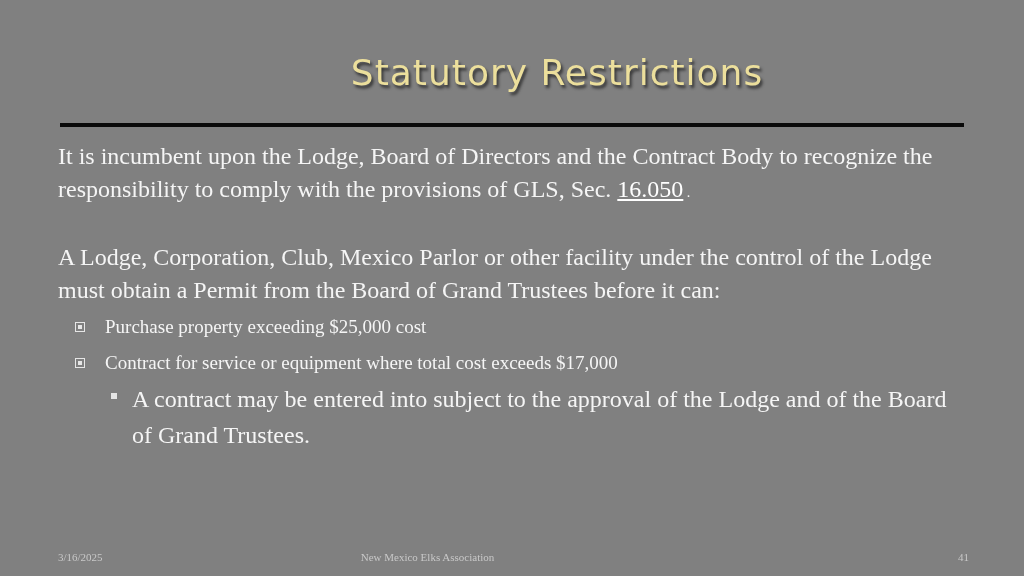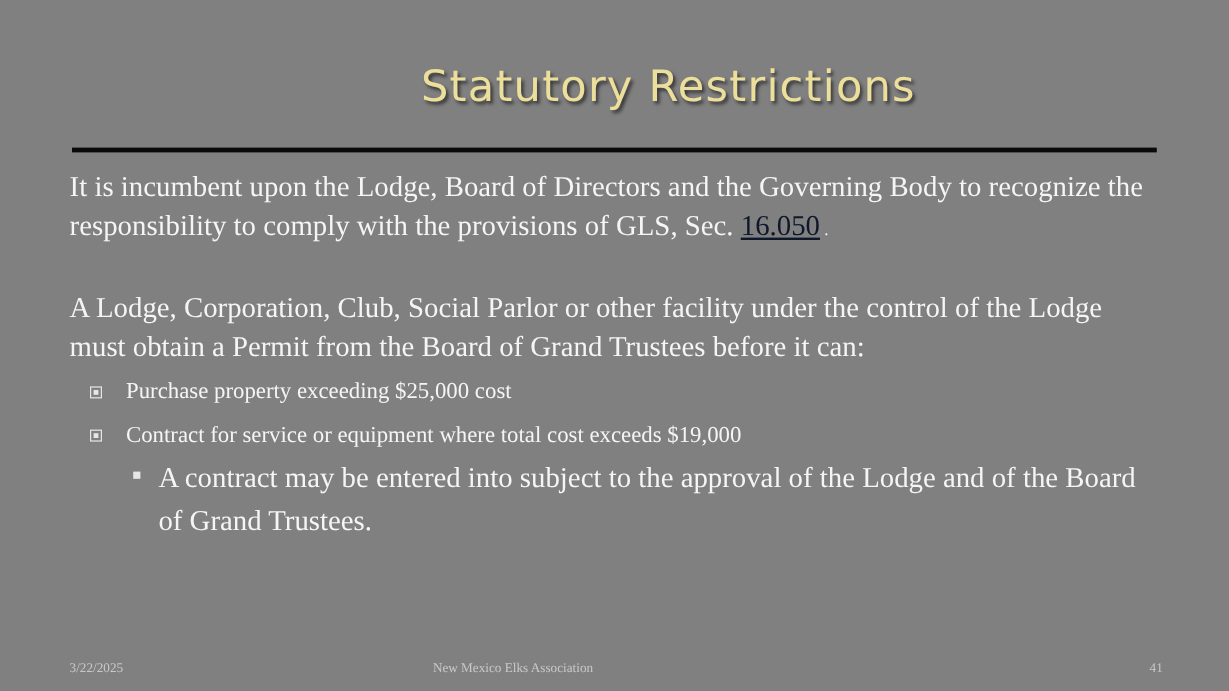--- a/index.html
+++ b/index.html
@@ -44,21 +44,21 @@
       width: 910px;
       font-family: "Liberation Serif", "DejaVu Serif", serif;
     }
     .para {
       font-size: 24px;
       line-height: 33px;
       margin: 0;
     }
     .para1 { margin-bottom: 32px; }
     .link {
-      color: #0f172a;
+      color: #ffffff;
       text-decoration: underline;
     }
     .trail {
       font-size: 14px;
     }
     .bullets {
       list-style: none;
       margin: 2px 0 0 0;
       padding: 0;
     }
@@ -116,38 +116,38 @@
     .footer-center { left: 0; width: 855px; text-align: center; }
     .footer-page { left: 958px; }
   </style>
 </head>
 <body>
 
 <div class="slide-title">Statutory Restrictions</div>
 <div class="title-rule"></div>
 
 <div class="content">
-  <p class="para para1"><span>It is incumbent upon the Lodge, Board of Directors and the Governing Body to recognize the responsibility to comply with the provisions of GLS, Sec. </span><a class="link">16.050</a><span class="trail"> .</span></p>
+  <p class="para para1"><span>It is incumbent upon the Lodge, Board of Directors and the Contract Body to recognize the responsibility to comply with the provisions of GLS, Sec. </span><a class="link">16.050</a><span class="trail"> .</span></p>
 
-  <p class="para">A Lodge, Corporation, Club, Social Parlor or other facility under the control of the Lodge must obtain a Permit from the Board of Grand Trustees before it can:</p>
+  <p class="para">A Lodge, Corporation, Club, Mexico Parlor or other facility under the control of the Lodge must obtain a Permit from the Board of Grand Trustees before it can:</p>
 
   <ul class="bullets">
     <li class="bullet-item">
       <span class="bullet-glyph"></span>
       <span>Purchase property exceeding $25,000 cost</span>
     </li>
     <li class="bullet-item">
       <span class="bullet-glyph"></span>
-      <span>Contract for service or equipment where total cost exceeds $19,000</span>
+      <span>Contract for service or equipment where total cost exceeds $17,000</span>
     </li>
   </ul>
 
   <ul class="sub-bullets">
     <li class="sub-item">
       <span class="sub-glyph"></span>
       <span>A contract may be entered into subject to the approval of the Lodge and of the Board of Grand Trustees.</span>
     </li>
   </ul>
 </div>
 
-<div class="footer footer-date">3/22/2025</div>
+<div class="footer footer-date">3/16/2025</div>
 <div class="footer footer-center">New Mexico Elks Association</div>
 <div class="footer footer-page">41</div>
 
 </body></html>

